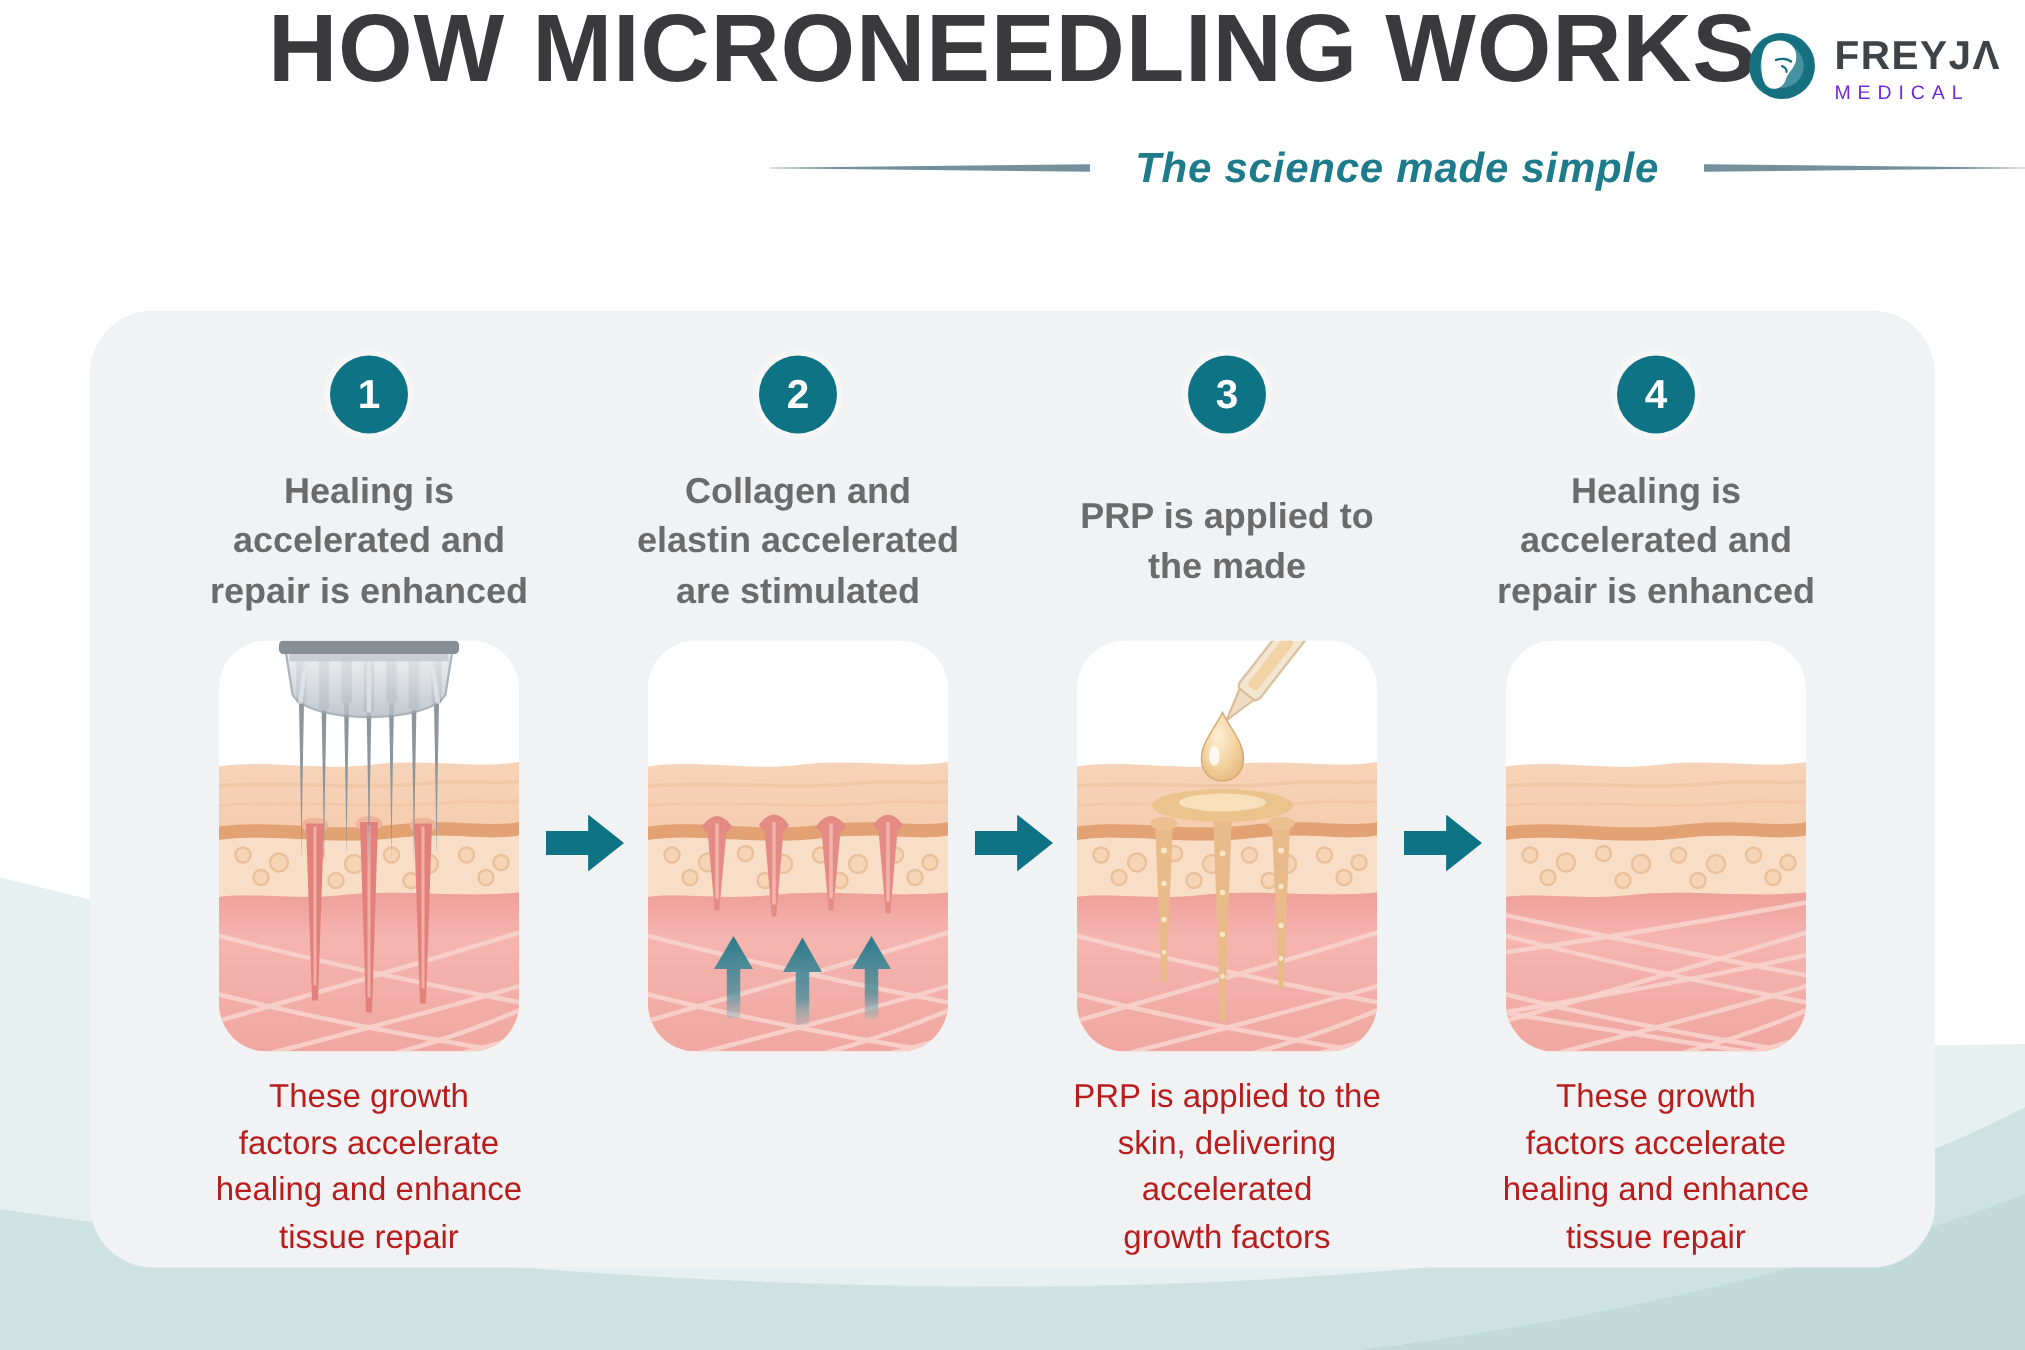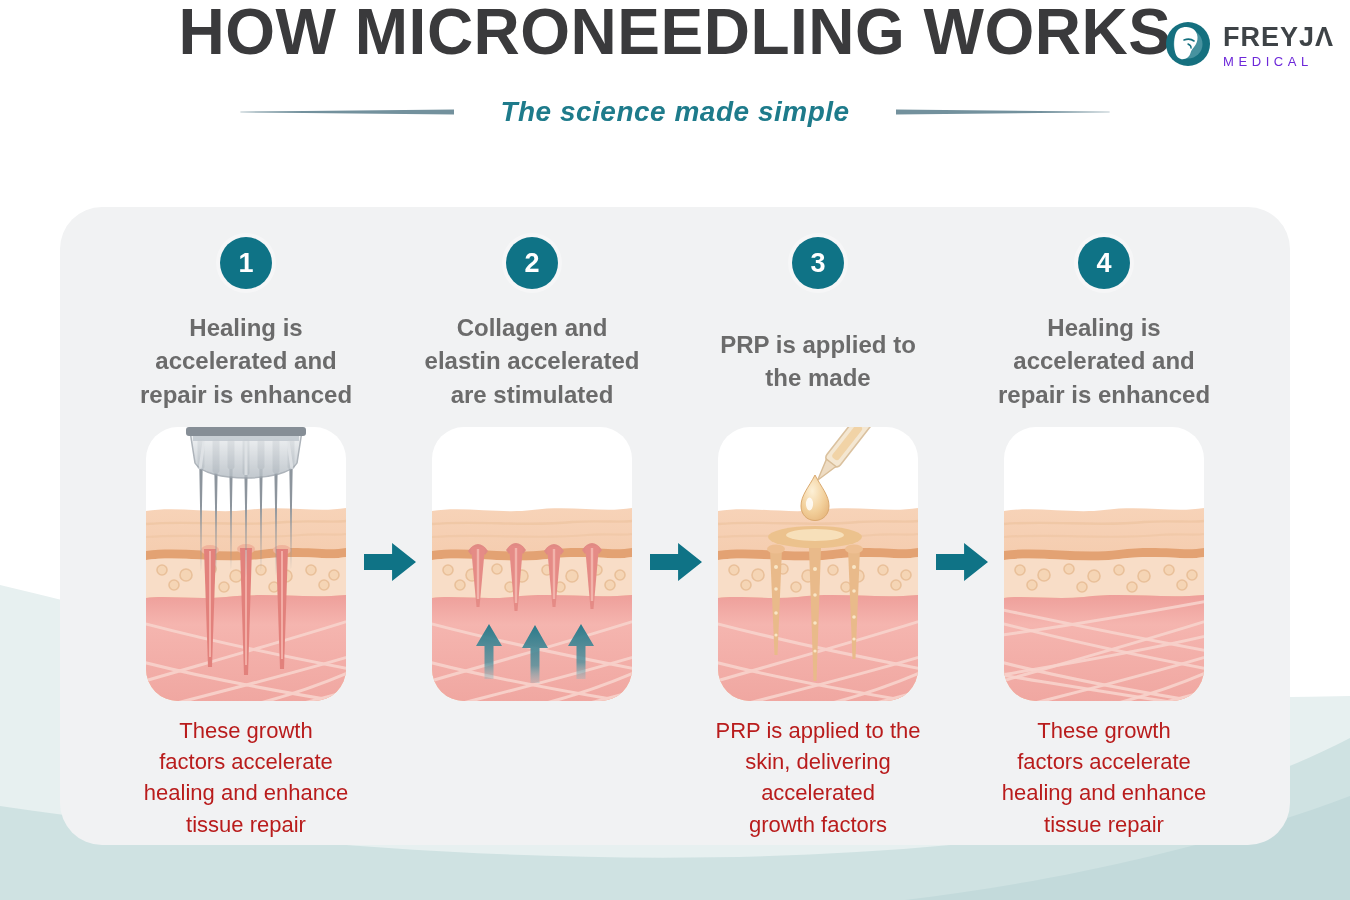--- a/index.html
+++ b/index.html
@@ -17,21 +17,21 @@
   .logo-brand { font-size:27px; font-weight:700; color:#3e4347; letter-spacing:1px; }
   .logo-suffix { font-size:13px; font-weight:400; color:#6d28d9; letter-spacing:4.6px; margin-top:4px; }
 
   
   .title {
     position:relative; z-index:2; text-align:center; 
     font-size:64px; font-weight:700; letter-spacing:0.5px; color:#3a3a3c; line-height:1;
   }
   .subtitle-row {
     position:relative; z-index:2; margin-top:32px;
-    display:flex; align-items:center; justify-content:center; gap:46px;
+    display:flex; align-items:center; justify-content:flex-end; gap:30px;
   }
   .subtitle {
     font-style:italic; font-weight:700; font-size:28px; color:#1e7b8b; letter-spacing:0.5px;
   }
   .rule { width:214px; height:6px; }
   .rule-left  { background:#73919d; clip-path:polygon(0 46%, 100% 8%, 100% 92%, 0 54%); }
   .rule-right { background:#73919d; clip-path:polygon(0 8%, 100% 46%, 100% 54%, 0 92%); }
 
   
   .panel {

